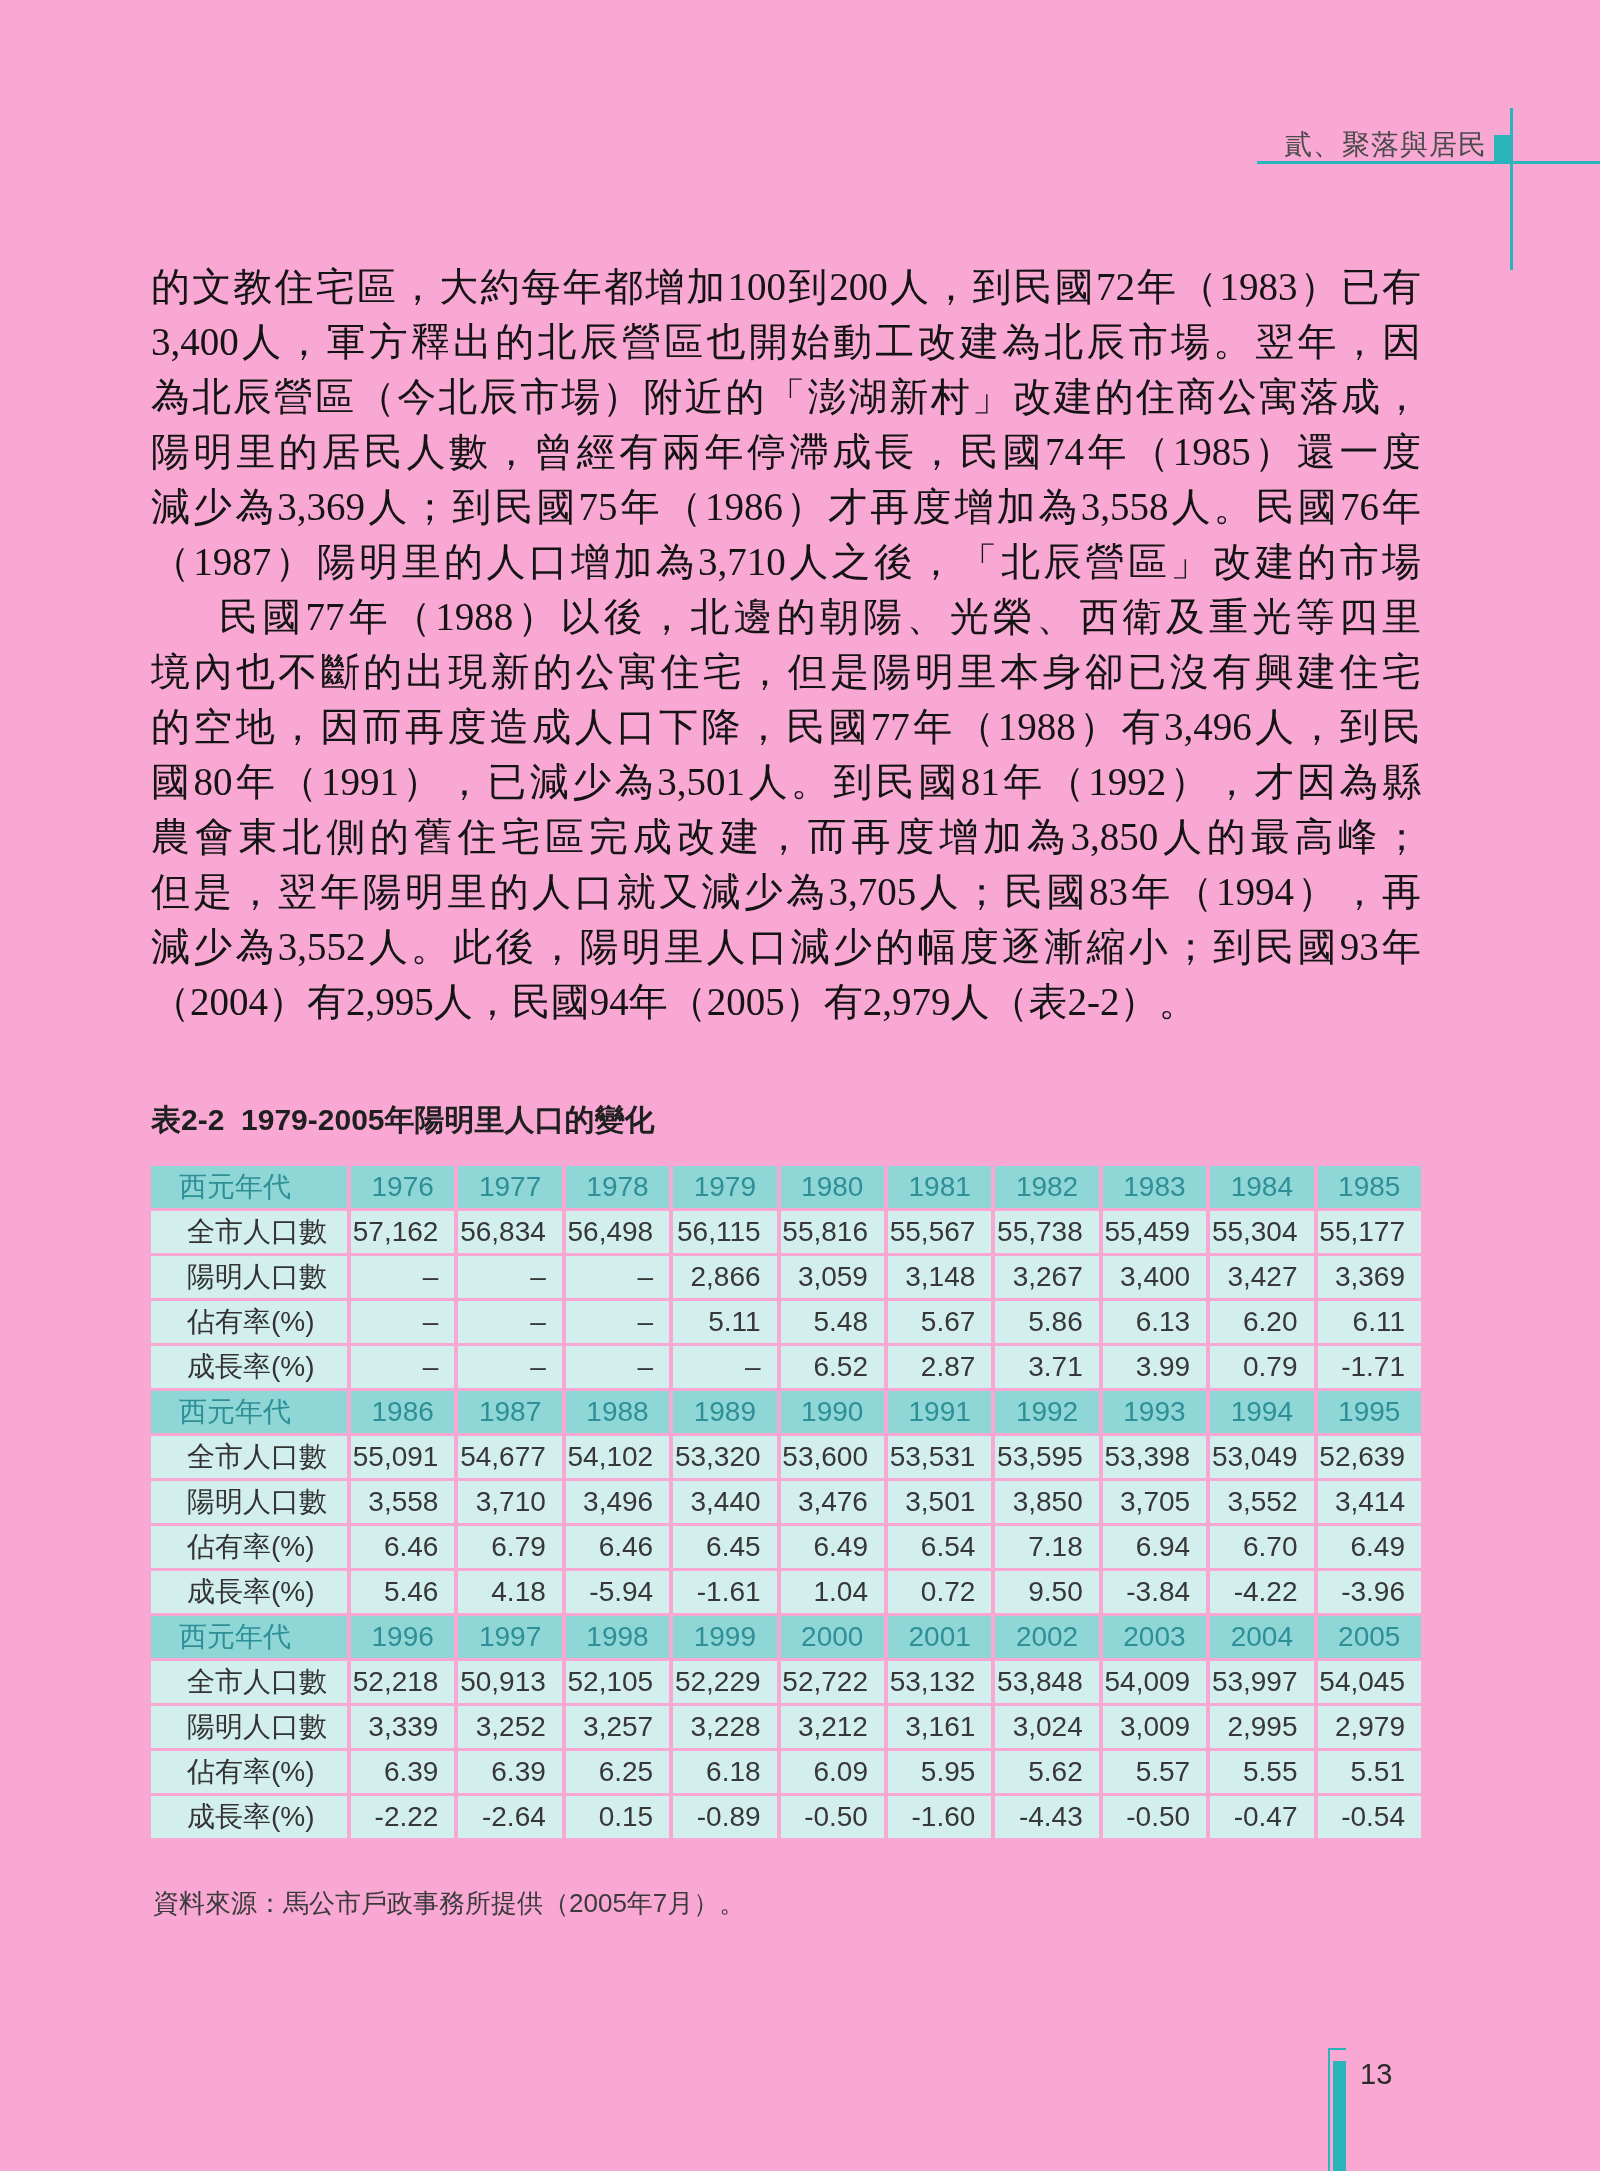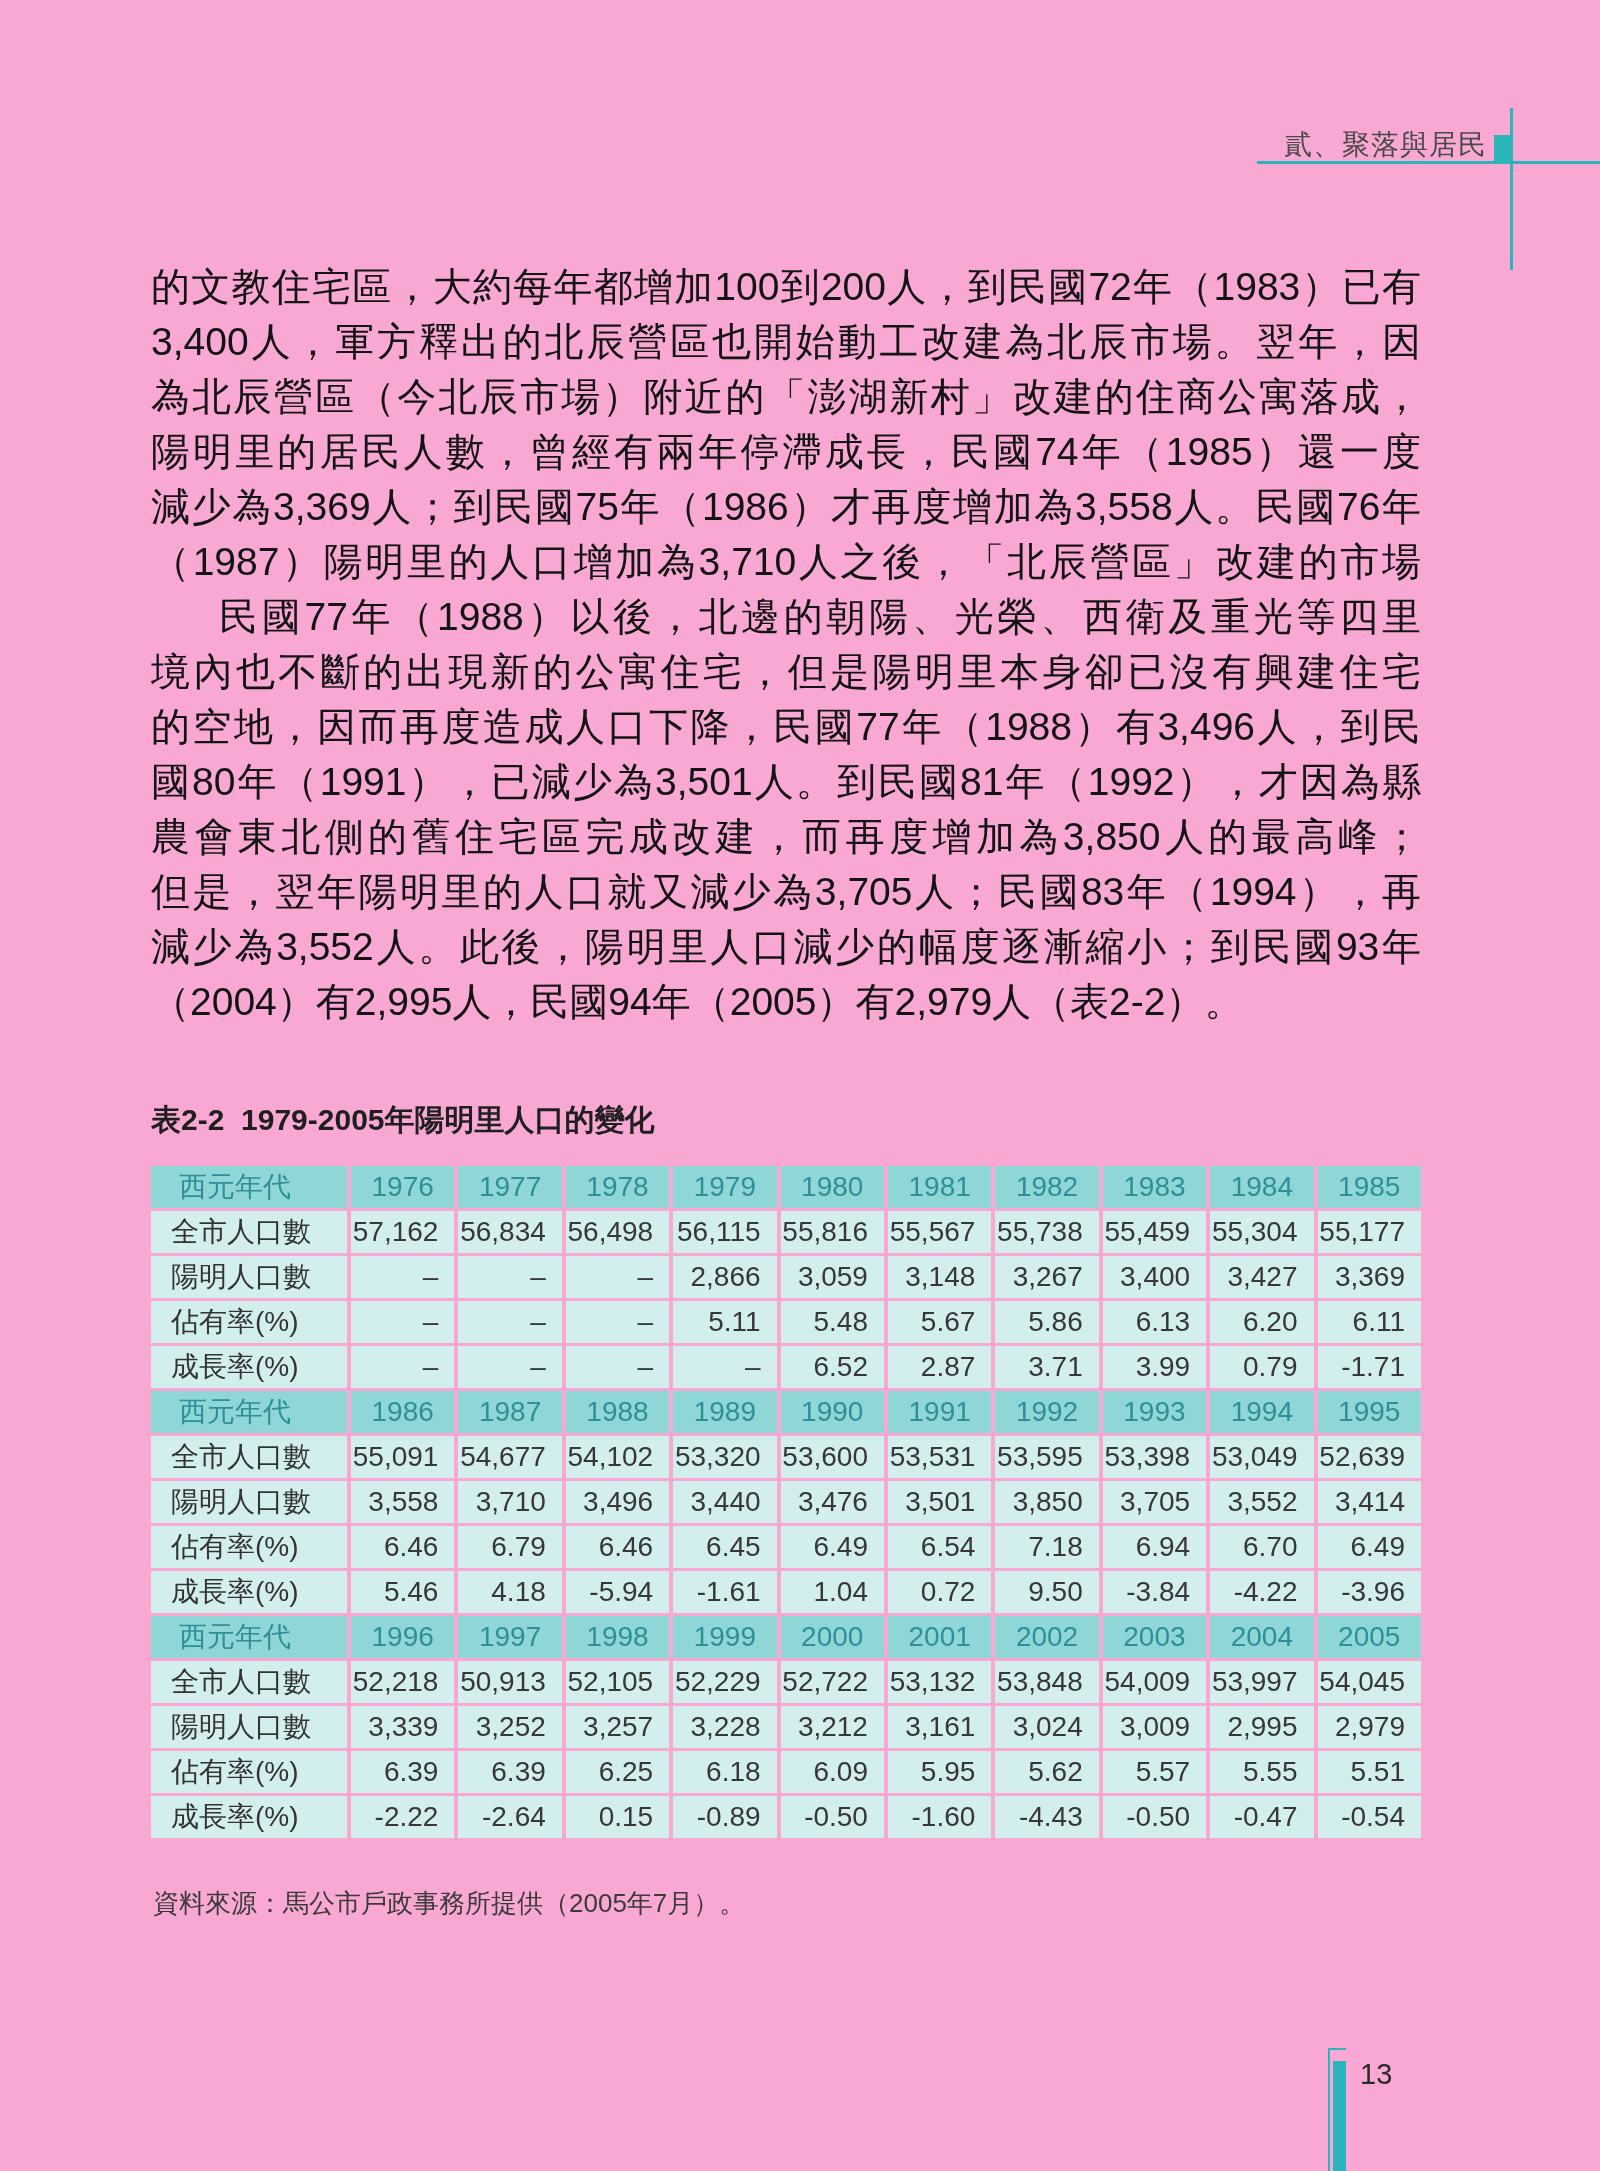--- a/index.html
+++ b/index.html
@@ -13,21 +13,21 @@
     font-family:"DejaVu Serif","Liberation Serif",serif;
     font-size:28px;line-height:28px;color:var(--chapter-text);
     letter-spacing:1px;white-space:nowrap;
   }
   .chapter-square{position:absolute;left:1494px;top:135px;width:18px;height:28px;background:var(--accent);}
   .chapter-vrule{position:absolute;left:1510px;top:108px;width:3px;height:162px;background:var(--accent);}
   .chapter-hrule{position:absolute;left:1257px;top:161px;width:343px;height:3px;background:var(--accent);}
   
   .bodytext{
     position:absolute;left:151px;top:259px;width:1270px;
-    font-family:Liberation Sans, sans-serif;
+    font-family:Liberation Serif, serif;
     font-size:39px;color:var(--body-text);
   }
   .bodytext .line{
     height:55px;line-height:55px;
     text-align:justify;text-align-last:justify;text-justify:inter-character;
     overflow:visible;white-space:nowrap;
   }
   .bodytext .line.last{text-align-last:left;}
   .bodytext .line.indent{padding-left:68px;}
   
@@ -41,21 +41,21 @@
     width:1278px;margin:-3px -4px;
   }
   table.pop col.label-col{width:196px;}
   table.pop th,table.pop td{
     height:42px;box-sizing:border-box;padding:0;
     font-size:28px;font-weight:normal;line-height:42px;white-space:nowrap;overflow:hidden;
   }
   table.pop th{background:var(--th-bg);color:var(--th-text);text-align:center;}
   table.pop th.label{text-align:left;padding-left:28px;}
   table.pop td{background:var(--cell-bg);color:var(--cell-text);text-align:right;padding-right:16px;}
-  table.pop td.label{text-align:left;padding-left:20px;padding-right:0;color:#333333;}
+  table.pop td.label{text-align:left;padding-left:36px;padding-right:0;color:#333333;}
   .source-note{
     position:absolute;left:153px;top:1886px;
     font-size:26px;color:var(--note-text);white-space:pre;
   }
   
   .footer-vrule{position:absolute;left:1328px;top:2048px;width:2px;height:123px;background:var(--accent);}
   .footer-tick{position:absolute;left:1328px;top:2048px;width:18px;height:2px;background:var(--accent);}
   .footer-bar{position:absolute;left:1333px;top:2061px;width:13px;height:110px;background:var(--accent);}
   .page-number{
     position:absolute;left:1360px;top:2058px;

